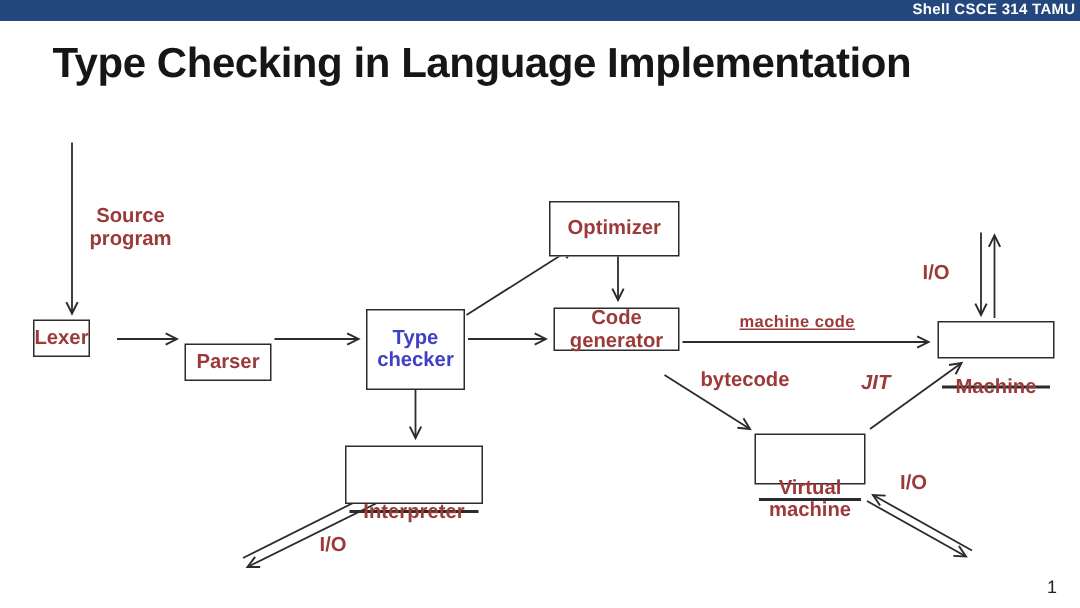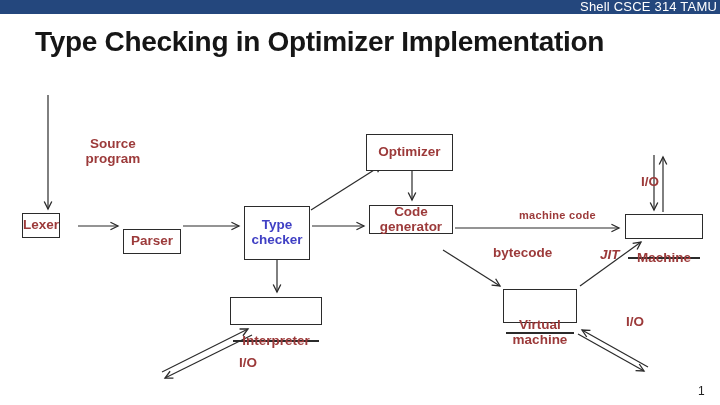--- a/index.html
+++ b/index.html
@@ -6,21 +6,21 @@
   body {
     width:720px; height:405px; position:relative; overflow:hidden;
     background:#ffffff; font-family:"Liberation Sans", sans-serif;
   }
   
   .topbar {
     position:absolute; left:0; top:0; width:720px; height:14px;
     background:#24477D; display:flex; align-items:center; justify-content:flex-end;
   }
   .topbar .tag {
-    color:#ffffff; font-size:13px; font-weight:normal; padding-right:3px;
+    color:#ffffff; font-size:10px; font-weight:bold; padding-right:3px;
     letter-spacing:0.2px; line-height:14px;
   }
   
   .title {
     position:absolute; left:35px; top:26px; margin:0;
     font-size:28px; font-weight:600; color:#161616; letter-spacing:-0.3px;
     white-space:nowrap;
   }
   
   .box {
@@ -31,38 +31,38 @@
   }
   .box.blue { color:#4040C4; }
   .dbox { padding:2px; display:flex; align-items:stretch; }
   .dbox .inner {
     flex:1; border:1.3px solid #2b2b2b; display:flex;
     align-items:center; justify-content:center;margin-top:40px;
   }
   
   .elabel {
     position:absolute; color:#9C3A3A; font-weight:bold; font-size:13.5px;
-    line-height:1.1; text-align:center; white-space:nowrap;margin-left:26px;
+    line-height:1.1; text-align:center; white-space:nowrap;
   }
   .elabel.small { font-size:11px; letter-spacing:0.3px; }
   .elabel.wrap { white-space:normal; }
   .pagenum {
     position:absolute; left:698px; top:384px; color:#222; font-size:12px;
   }
   svg.arrows { position:absolute; left:0; top:0; pointer-events:none; }
   svg.arrows path, svg.arrows line { stroke:#2b2b2b; stroke-width:1.2; fill:none; }
 </style>
 </head>
 <body>
 
 <div class="topbar">
   <span class="tag">Shell CSCE 314 TAMU</span>
 </div>
 
-<h1 class="title">Type Checking in Optimizer Implementation</h1>
+<h1 class="title">Type Checking in Language Implementation</h1>
 
 <svg class="arrows" width="720" height="405" viewBox="0 0 720 405">
   <defs>
     <marker id="arr" viewBox="0 0 10 10" refX="8.5" refY="5" markerWidth="9" markerHeight="9" orient="auto-start-reverse">
       <path d="M1.5,1.5 L8.5,5 L1.5,8.5" fill="none" stroke="#2b2b2b" stroke-width="1.3"></path>
     </marker>
   </defs>
   <line x1="48" y1="95" x2="48" y2="209" marker-end="url(#arr)"></line>
   <line x1="78" y1="226" x2="118" y2="226" marker-end="url(#arr)"></line>
   <line x1="183" y1="226" x2="239" y2="226" marker-end="url(#arr)"></line>
@@ -86,32 +86,32 @@
 <div class="box" style="left:22px;  top:213px; width:38px; height:25px;">Lexer</div>
 
 <div class="box" style="left:123px; top:213px; width:58px; height:25px;margin-top:16px;">Parser</div>
 
 <div class="box blue" style="left:244px; top:206px; width:66px; height:54px;">Type checker</div>
 
 <div class="box" style="left:366px; top:134px; width:87px; height:37px;">Optimizer</div>
 
 <div class="box" style="left:369px; top:205px; width:84px; height:29px;">Code generator</div>
 
-<div class="box dbox" style="left:230px; top:297px; width:92px; height:28px;">
+<div class="box dbox" style="left:230px; top:297px; width:92px; height:39px;">
   <div class="inner">Interpreter</div>
 </div>
 
 <div class="box dbox" style="left:503px; top:289px; width:74px; height:34px;">
   <div class="inner">Virtual machine</div>
 </div>
 
 <div class="box dbox" style="left:625px; top:214px; width:78px; height:25px;">
   <div class="inner">Machine</div>
 </div>
 
-<div class="elabel small" style="left:493px; top:209px;">machine code</div>
+<div class="elabel small" style="left:493px; top:209px;text-decoration:underline;">machine code</div>
 <div class="elabel" style="left:467px; top:246px;">bytecode</div>
 <div class="elabel" style="left:574px; top:248px;font-style:italic;">JIT</div>
 <div class="elabel" style="left:615px; top:175px;">I/O</div>
 <div class="elabel" style="left:213px; top:356px;">I/O</div>
 <div class="elabel" style="left:600px; top:315px;">I/O</div>
 
 <div class="pagenum">1</div>
 
 </body></html>

